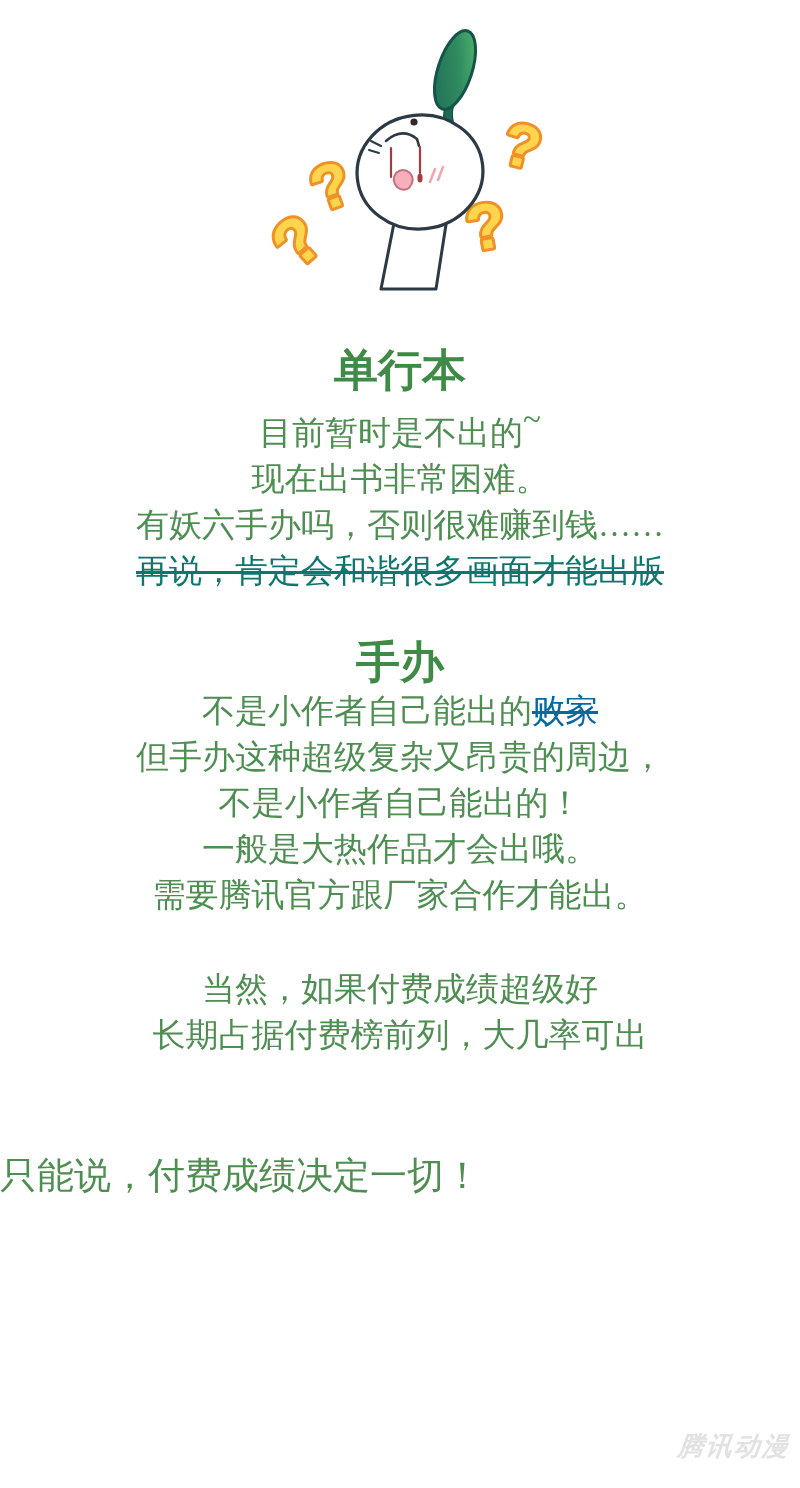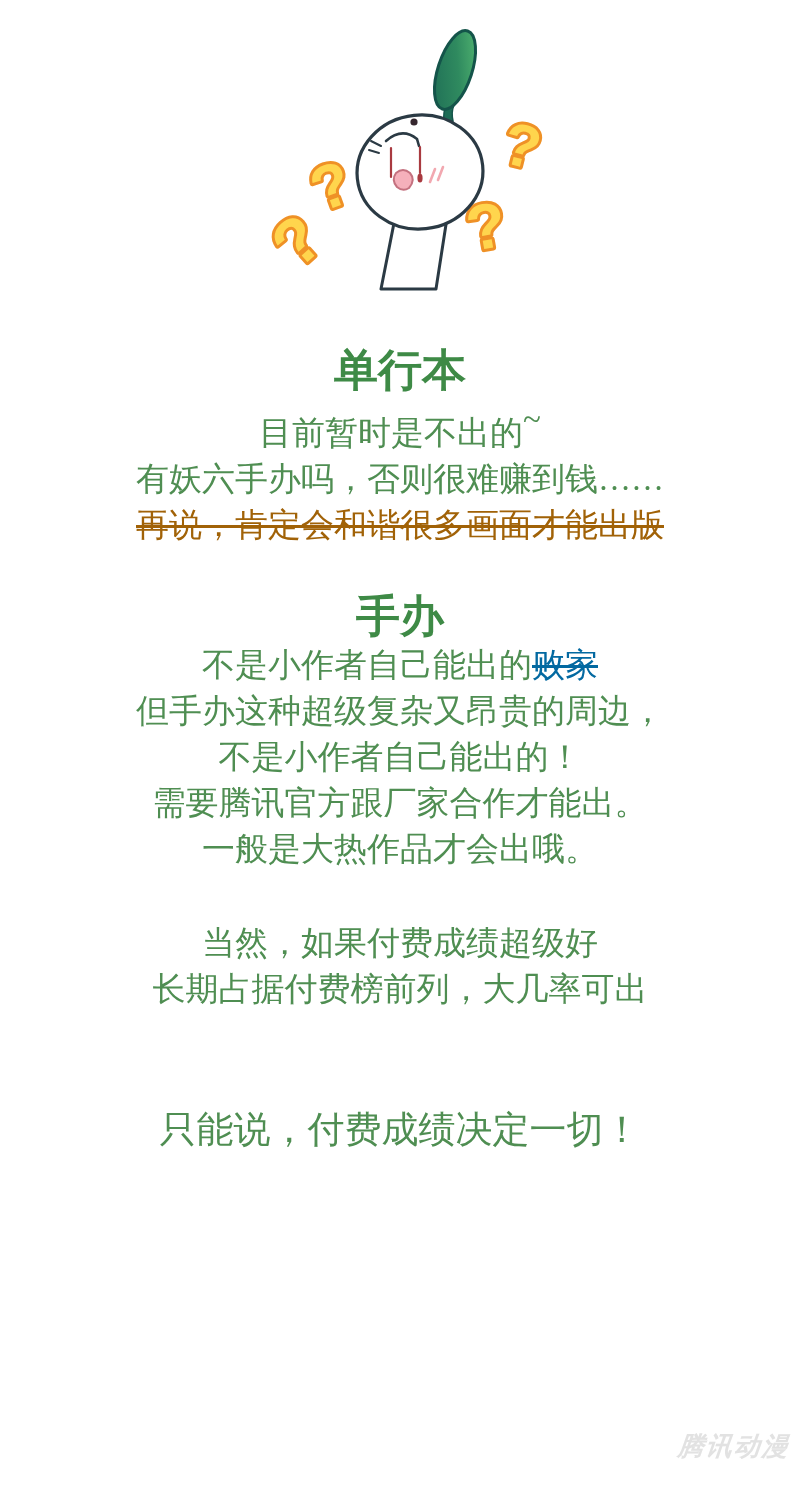--- a/index.html
+++ b/index.html
@@ -39,32 +39,31 @@
     color: #3e8a46;
   }
   .line {
     font-size: 33px;
     line-height: 46px;
     color: #4f8e52;
     white-space: nowrap;
   }
   .line .sup-tilde { vertical-align: 14px; }
   .line.struck {
-    color: #a16207;
+    color: #0f766e;
     text-decoration: line-through;
     text-decoration-thickness: 3px;
   }
   .struck-suffix {
     color: #0369a1;
     text-decoration: line-through;
     text-decoration-thickness: 3px;
   }
   .closing-line {
     margin-top: 95px;
-    text-align: center;
     font-size: 37px;
     line-height: 46px;
     color: #4f8e52;
   }
   .watermark {
     position: absolute;
     right: 10px;
     bottom: 24px;
     font-family: "Liberation Sans", sans-serif;
     font-weight: bold;
@@ -114,31 +113,32 @@
         <path d="M 396 173 Q 403 167 410 173 Q 416 180 409 188 Q 403 192 397 187 Q 391 180 396 173 Z" fill="#f5b0bb" stroke="#c4717f" stroke-width="2" stroke-linejoin="round"></path>
         <path d="M 435 169 L 430 182 M 443 167 L 438 180" stroke="#f2a8b0" stroke-width="2.6" stroke-linecap="round" fill="none"></path>
       </g>
     </svg>
   </div>
 
 
   <div class="section first">
     <div class="section-title">单行本</div>
     <div class="line"><span>目前暂时是不出的</span><span class="sup-tilde">~</span></div>
+    <div class="line">现在出书非常困难。</div>
     <div class="line">有妖六手办吗，否则很难赚到钱……</div>
     <div class="line struck">再说，肯定会和谐很多画面才能出版</div>
   </div>
 
   <div class="section">
     <div class="section-title">手办</div>
     <div class="line"><span>不是小作者自己能出的</span><span class="struck-suffix">败家</span></div>
     <div class="line">但手办这种超级复杂又昂贵的周边，</div>
     <div class="line">不是小作者自己能出的！</div>
+    <div class="line">一般是大热作品才会出哦。</div>
     <div class="line">需要腾讯官方跟厂家合作才能出。</div>
-    <div class="line">一般是大热作品才会出哦。</div>
   </div>
 
   <div class="section">
     <div class="line">当然，如果付费成绩超级好</div>
     <div class="line">长期占据付费榜前列，大几率可出</div>
   </div>
 
   <div class="closing-line">只能说，付费成绩决定一切！</div>
 
   <div class="watermark">腾讯动漫</div>

